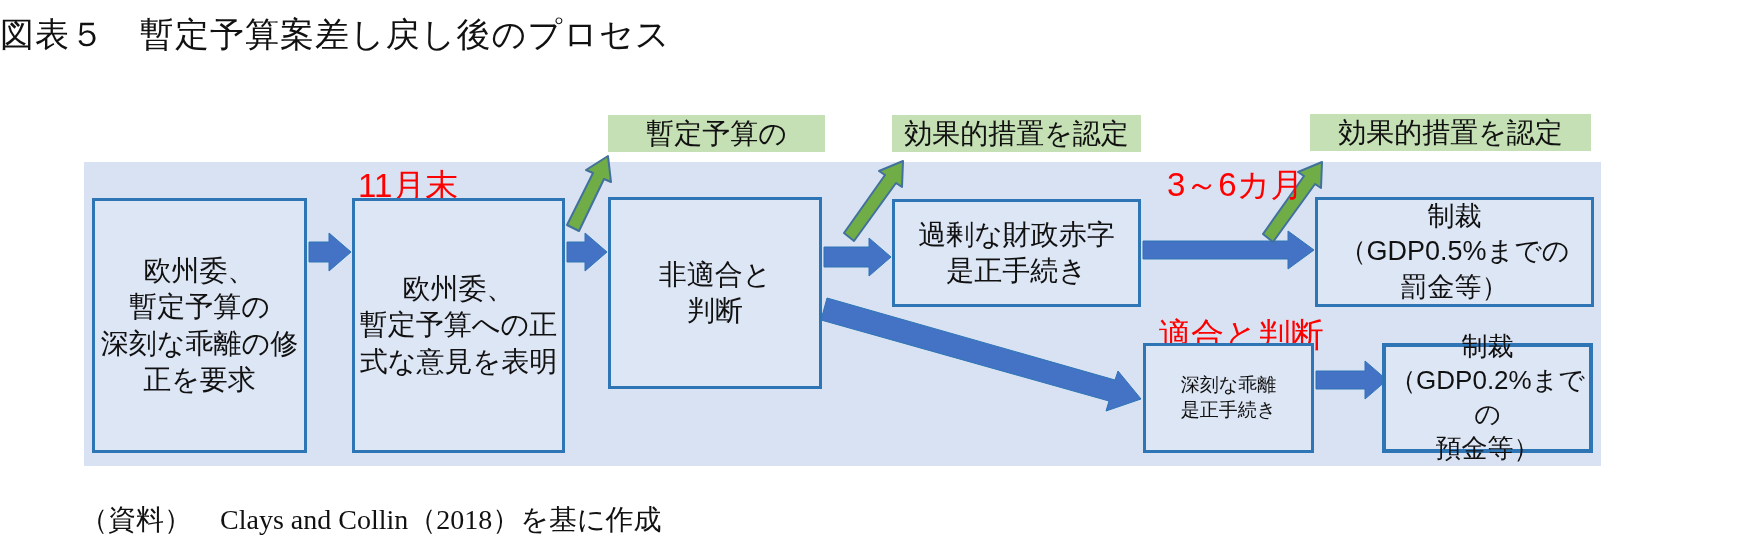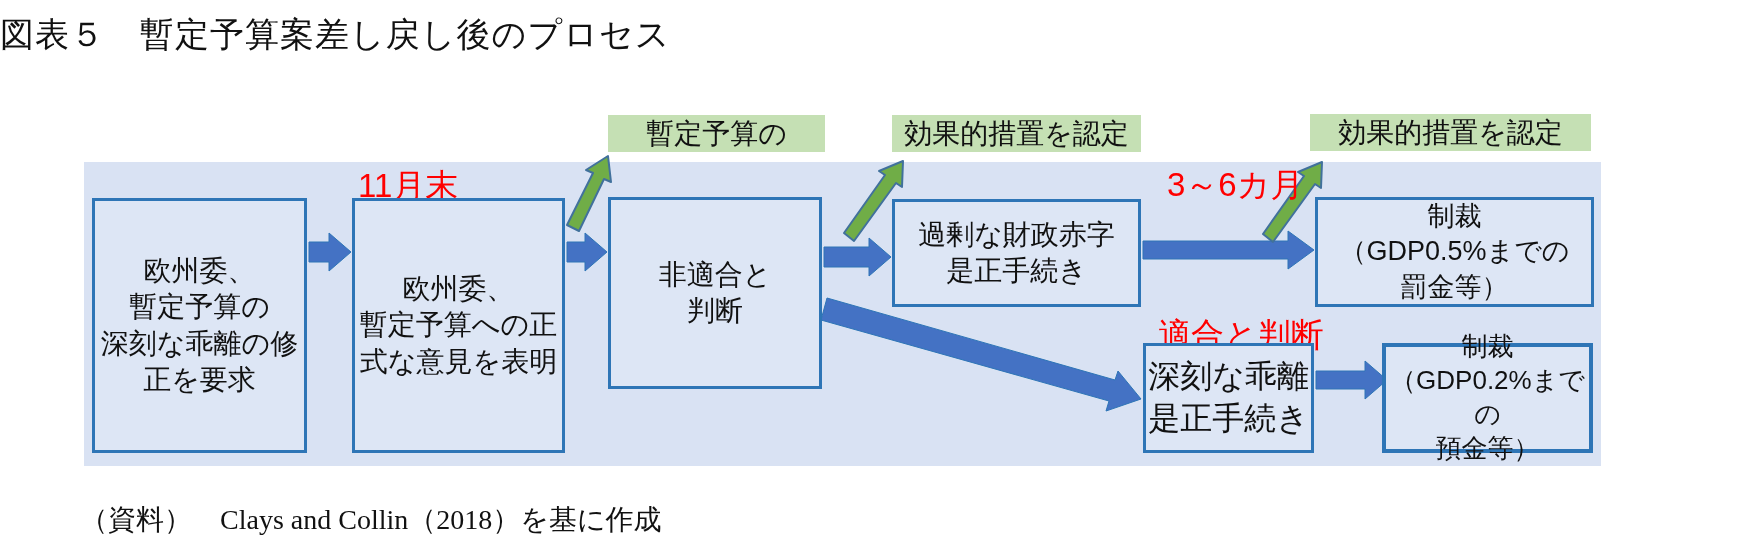--- a/index.html
+++ b/index.html
@@ -101,21 +101,21 @@
   <div class="fbox" style="left:892px;top:199px;width:249px;height:108px;">
     <span>過剰な財政赤字
 是正手続き</span>
   </div>
   <div class="fbox" style="left:1315px;top:197px;width:279px;height:110px;">
     <span style="font-size:27px;">制裁
 （GDP0.5%までの
 罰金等）</span>
   </div>
   <div class="fbox" style="left:1143px;top:343px;width:171px;height:110px;">
-    <span style="font-size:32px;">深刻な乖離
+    <span style="font-size:19px;">深刻な乖離
 是正手続き</span>
   </div>
   <div class="fbox" style="left:1382px;top:343px;width:211px;height:110px;border-width:4px;">
     <span style="font-size:26px;">制裁
 （GDP0.2%までの
 預金等）</span>
   </div>
 
   <div class="caption">（資料）　Clays and Collin（2018）を基に作成</div>
 

